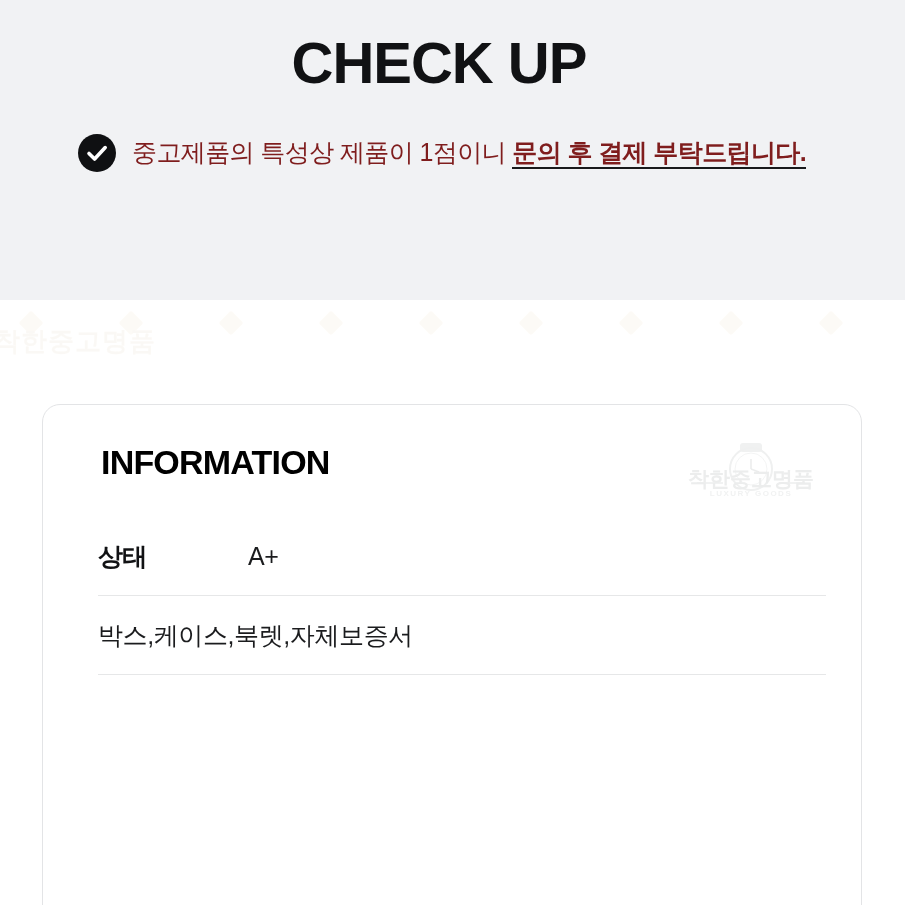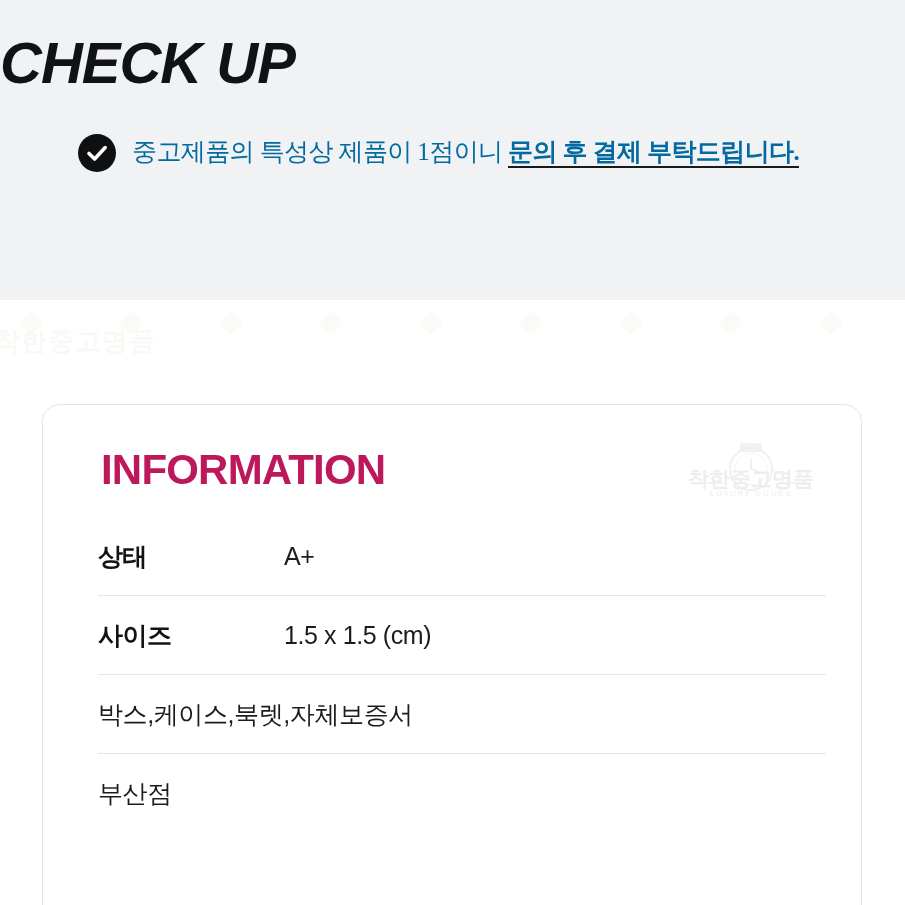--- a/index.html
+++ b/index.html
@@ -24,27 +24,26 @@
     height: 300px;
     background: #f1f2f4;
     box-sizing: border-box;
   }
 
   .checkup-title {
     position: absolute;
     left: 0;
     top: 27px;
     width: 878px;
-    text-align: left;
+    text-align: center;
     font-size: 58px;
     line-height: 72px;
     font-weight: bold;
     letter-spacing: -1px;
     color: #111214;
-    font-style: italic;
   }
 
   .bullet-list {
     position: absolute;
     left: 78px;
     top: 132px;
     width: 790px;
   }
 
   .bullet-row {
@@ -58,24 +57,23 @@
     width: 38px;
     height: 38px;
     margin-top: 2px;
     display: block;
   }
 
   .bullet-text {
     margin-left: 16px;
     font-size: 25px;
     line-height: 40px;
-    color: #0369a1;
+    color: #7f1d1d;
     white-space: nowrap;
     letter-spacing: -0.6px;
-    font-family: Liberation Serif, serif;
   }
   .bullet-text .em {
     font-weight: bold;
     border-bottom: 2px solid #18191b;
     padding-bottom: 1px;
   }
 
   
   .watermark-strip {
     position: absolute;
@@ -114,26 +112,26 @@
     background: #ffffff;
     border: 1px solid #e3e4e6;
     border-radius: 18px;
     box-sizing: border-box;
     overflow: hidden;
   }
 
   .info-title {
     position: absolute;
     left: 58px;
-    top: 44px;
-    font-size: 42px;
+    top: 36px;
+    font-size: 34px;
     line-height: 42px;
     font-weight: bold;
     letter-spacing: -0.8px;
-    color: #be185d;
+    color: #000000;
   }
 
   
   .card-watermark {
     position: absolute;
     right: 42px;
     top: 34px;
     width: 136px;
     height: 68px;
     opacity: 1;
@@ -166,21 +164,20 @@
     position: absolute;
     left: 55px;
     top: 112px;
     width: 728px;
   }
   .spec-row {
     position: relative;
     height: 78px;
     display: flex;
     align-items: center;
-    gap: 36px;
   }
   .spec-row + .spec-row {
     border-top: 1px solid #e6e7e8;
   }
   .spec-label {
     flex: 0 0 150px;
     font-size: 25px;
     font-weight: bold;
     color: #111214;
     letter-spacing: -0.5px;
@@ -249,27 +246,22 @@
   </div>
 
   <div class="spec-table">
 
     <div class="spec-row">
       <div class="spec-label">상태</div>
       <div class="spec-value">A+</div>
     </div>
 
 
-    <div class="spec-row">
-      <div class="spec-label">사이즈</div>
-      <div class="spec-value">1.5 x 1.5 (cm)</div>
-    </div>
 
     <div class="spec-row">
       <div class="spec-value">박스,케이스,북렛,자체보증서</div>
     </div>
 
     <div class="spec-row">
-      <div class="spec-value">부산점</div>
     </div>
 
   </div>
 </div>
 
 </body></html>

